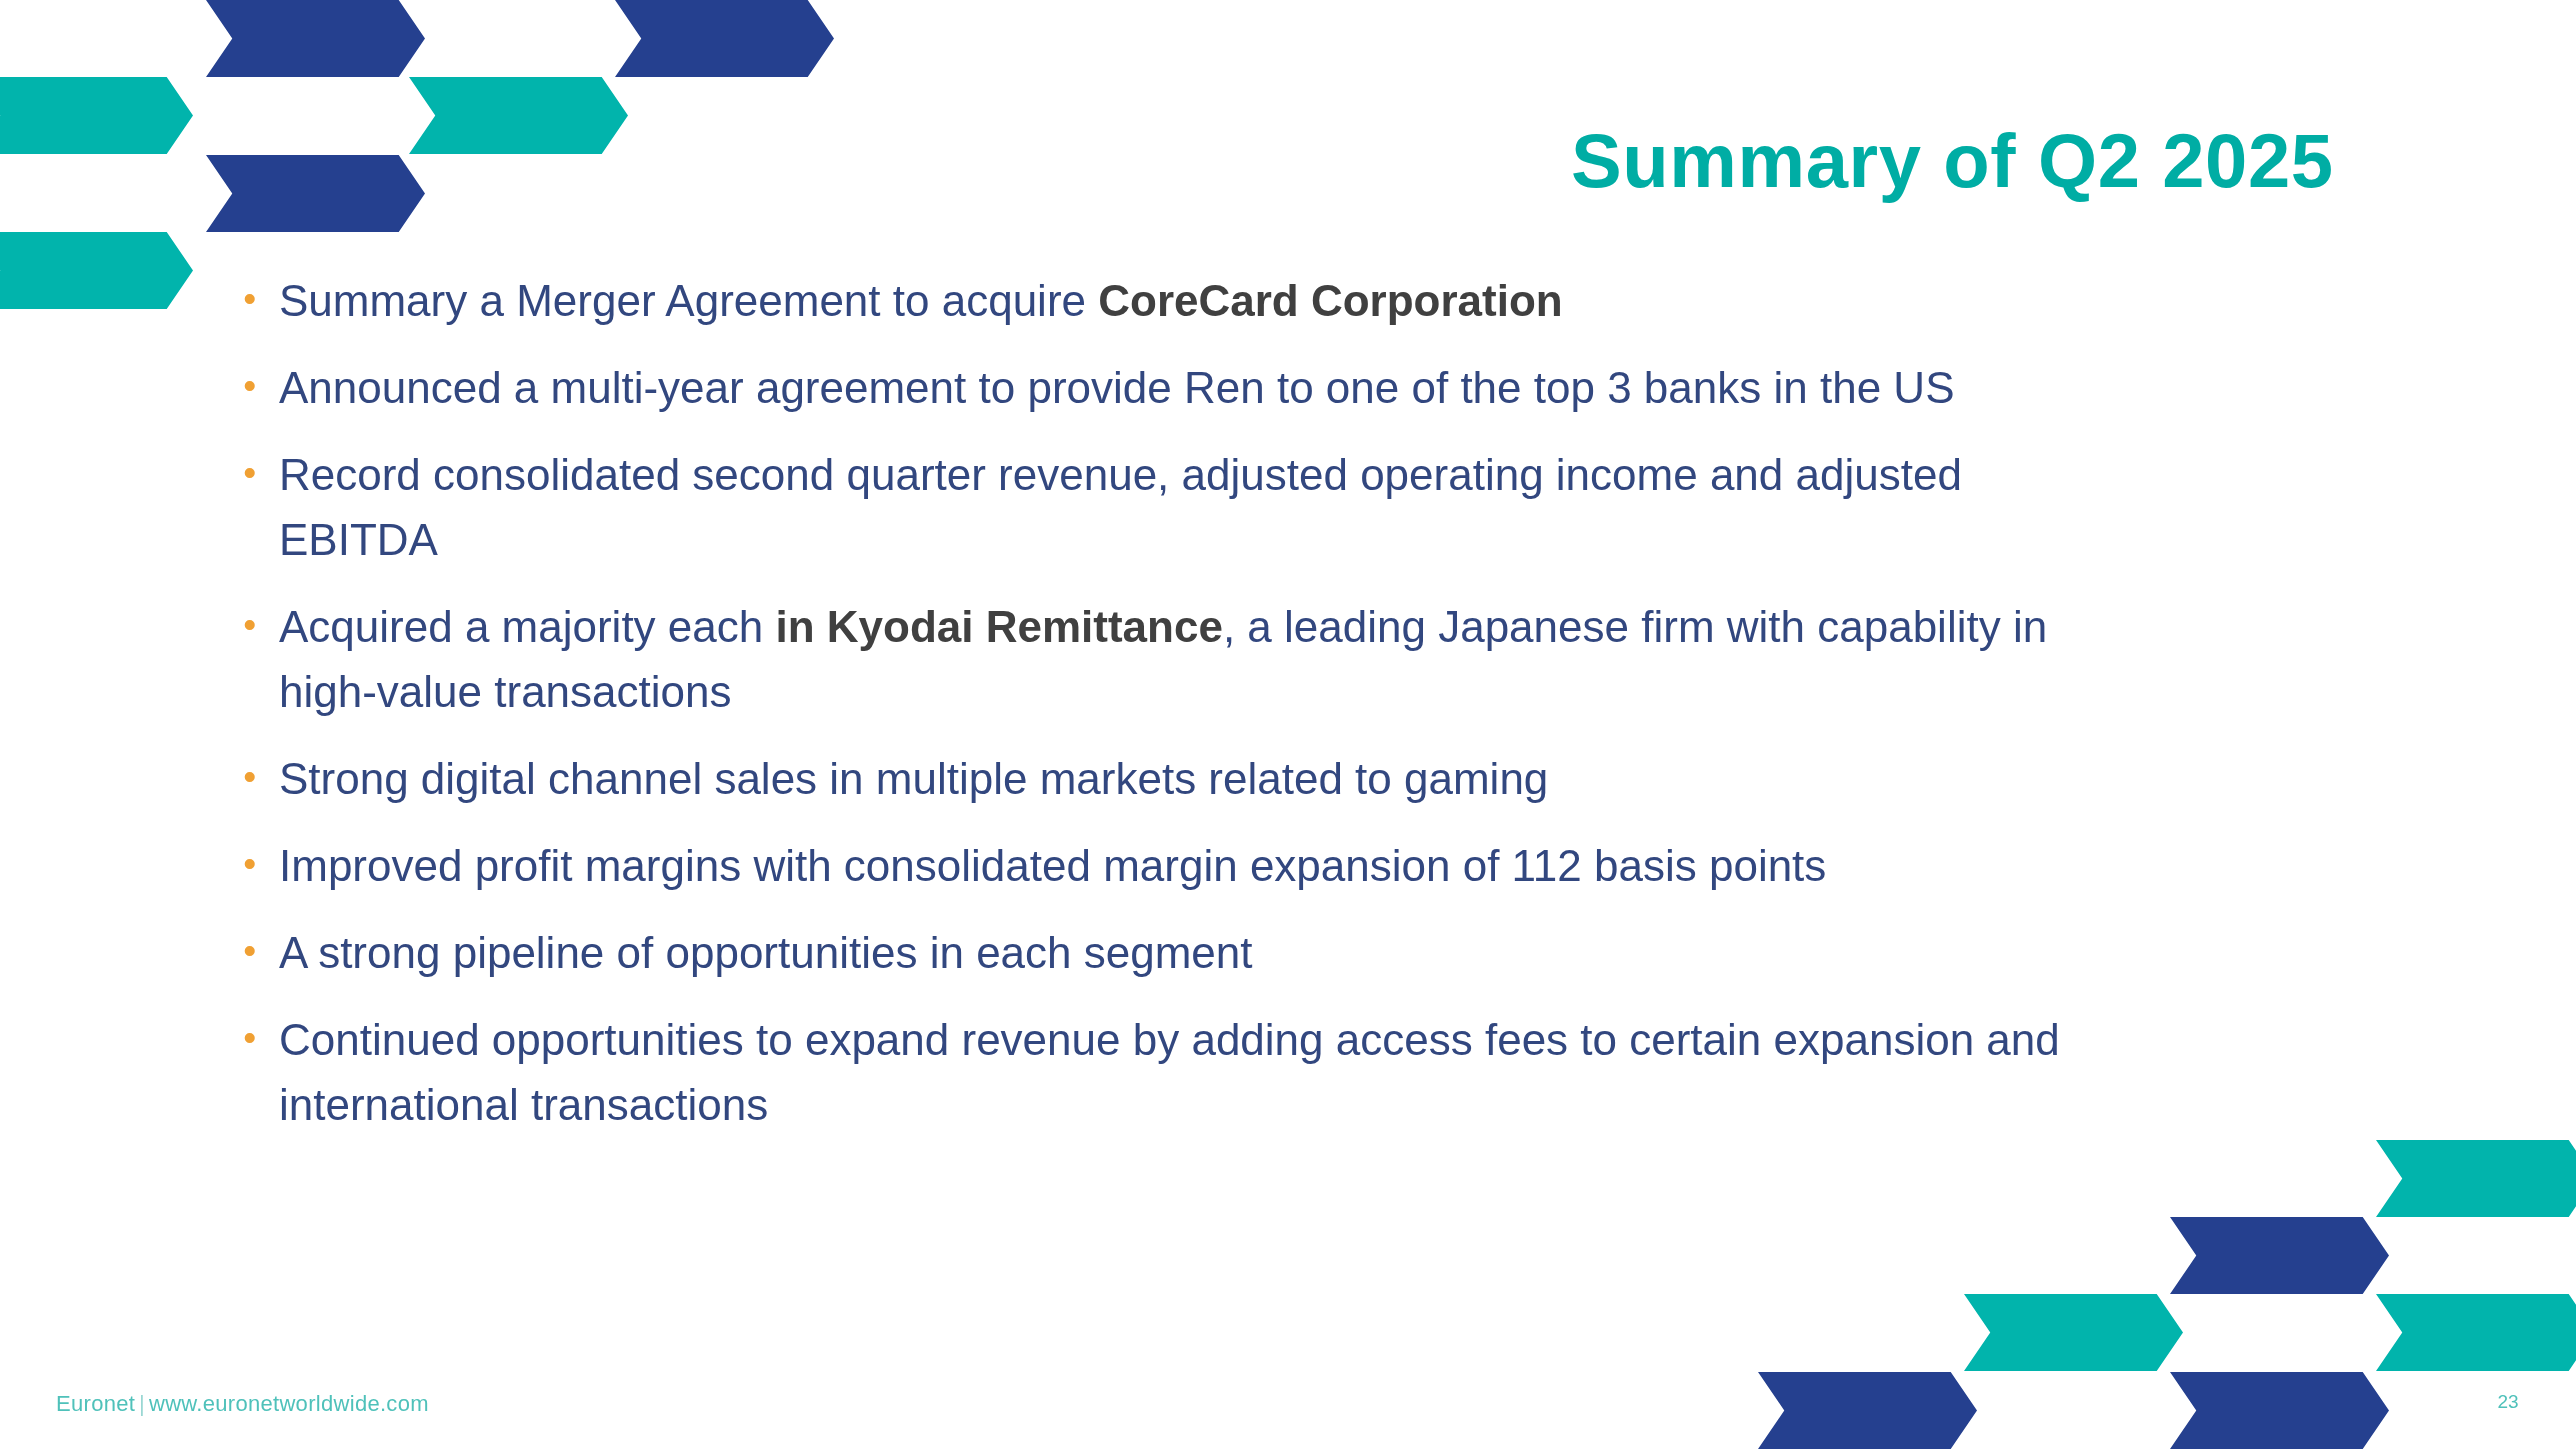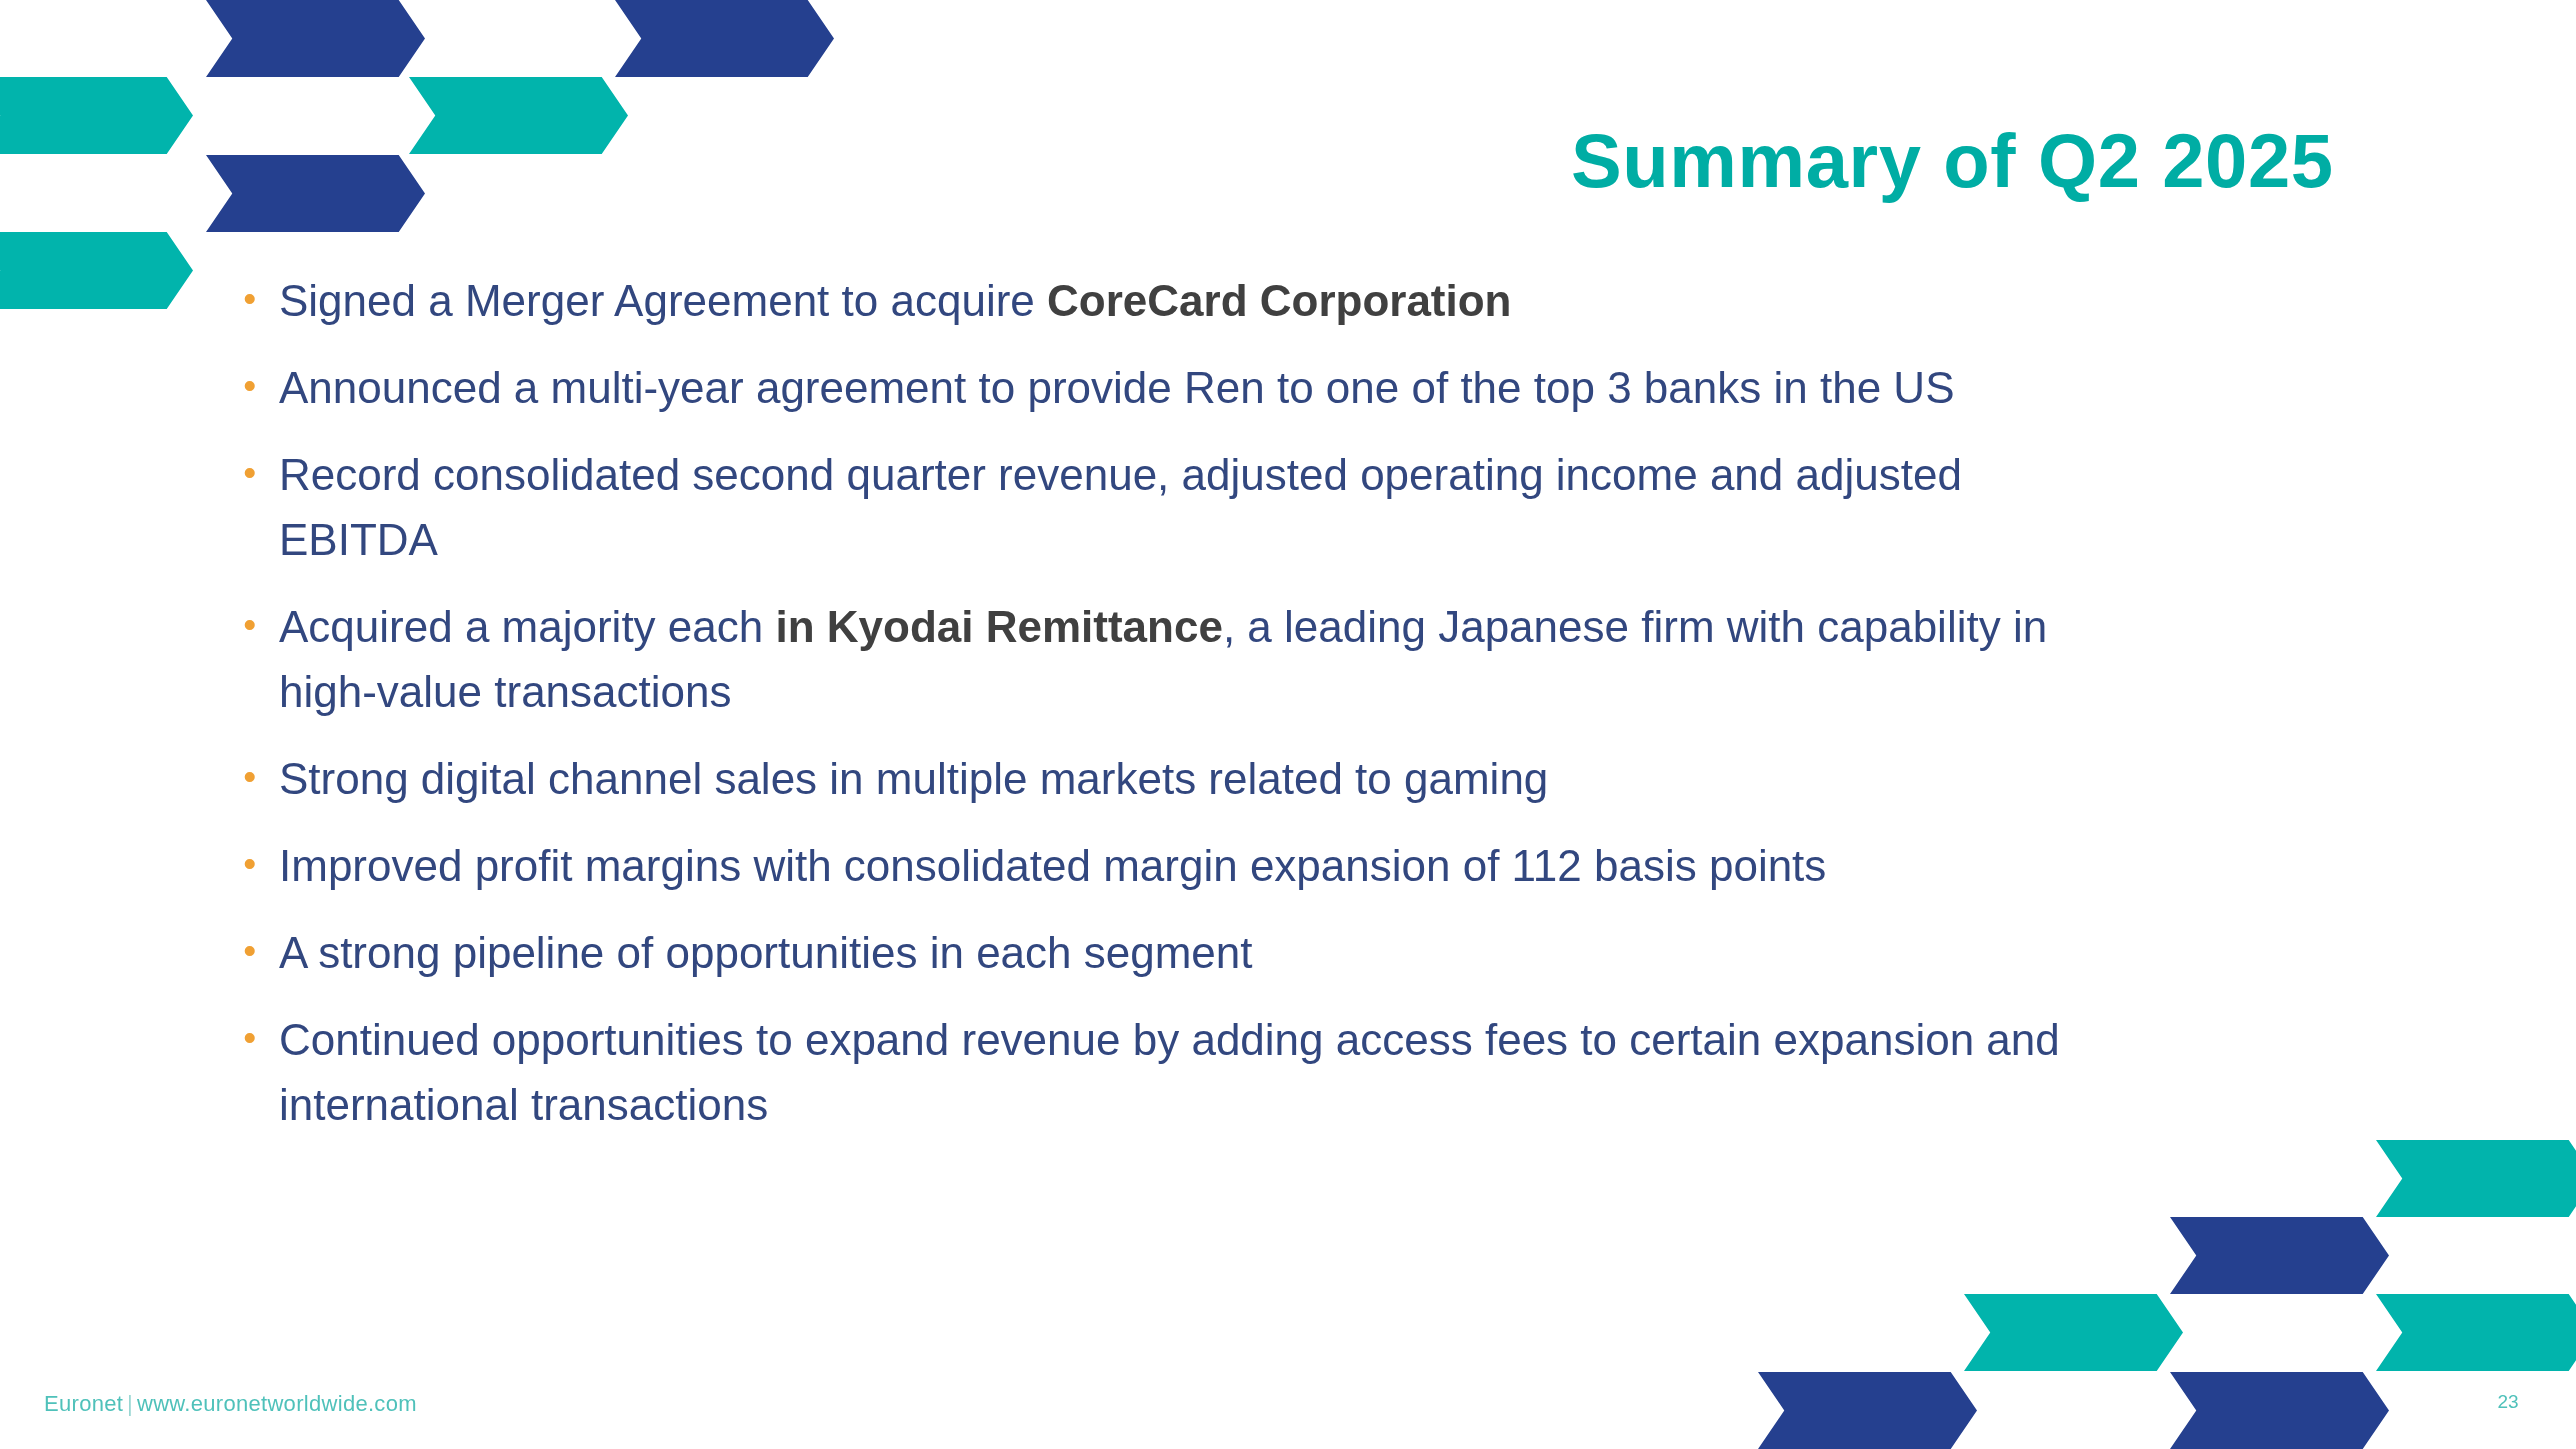--- a/index.html
+++ b/index.html
@@ -72,21 +72,21 @@
     max-width: 1803px;
   }
   .bullet-text b {
     font-weight: bold;
     color: #404040;
   }
 
   
   .footer-left {
     position: absolute;
-    left: 44px;
+    left: 56px;
     top: 1391px;
     font-size: 22px;
     color: #4fc1ba;
     letter-spacing: 0.3px;
     white-space: nowrap;
   }
   .footer-left .sep { color: #9ad7d3; padding: 0 3.9px; }
   .page-number {
     position: absolute;
     left: 2479px;
@@ -118,21 +118,21 @@
       <div class="chev teal" style="left: 2376px; top: 1294px; width: 219px; height: 77px;"></div>
       <div class="chev navy" style="left: 1758px; top: 1372px; width: 219px; height: 77px;"></div>
       <div class="chev navy" style="left: 2170px; top: 1372px; width: 219px; height: 77px;"></div>
     </div>
 
   <div class="title">Summary of Q2 2025</div>
 
   <div class="bullets" id="bullet-list">
       <div class="bullet-row">
         <div class="bullet-marker">•</div>
-        <div class="bullet-text"><span>Signed a Merger Agreement to acquire </span><b>CoreCard Corporation</b></div>
+        <div class="bullet-text"><span>Summary a Merger Agreement to acquire </span><b>CoreCard Corporation</b></div>
       </div>
       <div class="bullet-row">
         <div class="bullet-marker">•</div>
         <div class="bullet-text"><span>Announced a multi-year agreement to provide Ren to one of the top 3 banks in the US</span></div>
       </div>
       <div class="bullet-row">
         <div class="bullet-marker">•</div>
         <div class="bullet-text"><span>Record consolidated second quarter revenue, adjusted operating income and adjusted EBITDA</span></div>
       </div>
       <div class="bullet-row">

